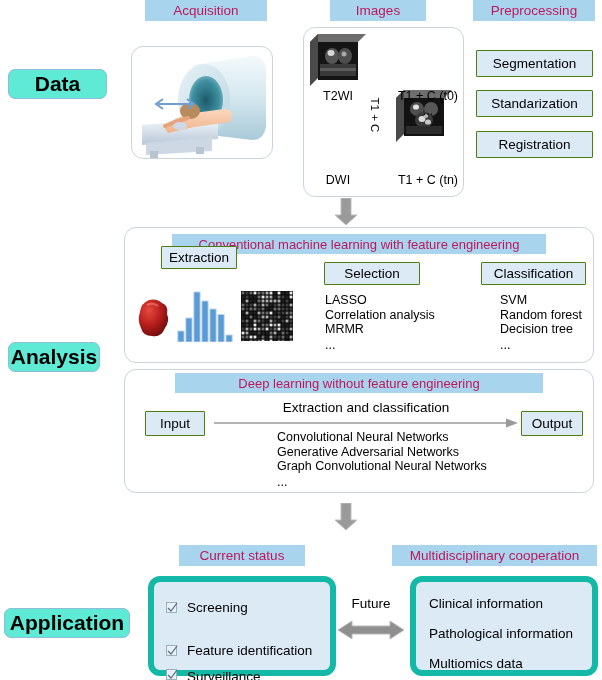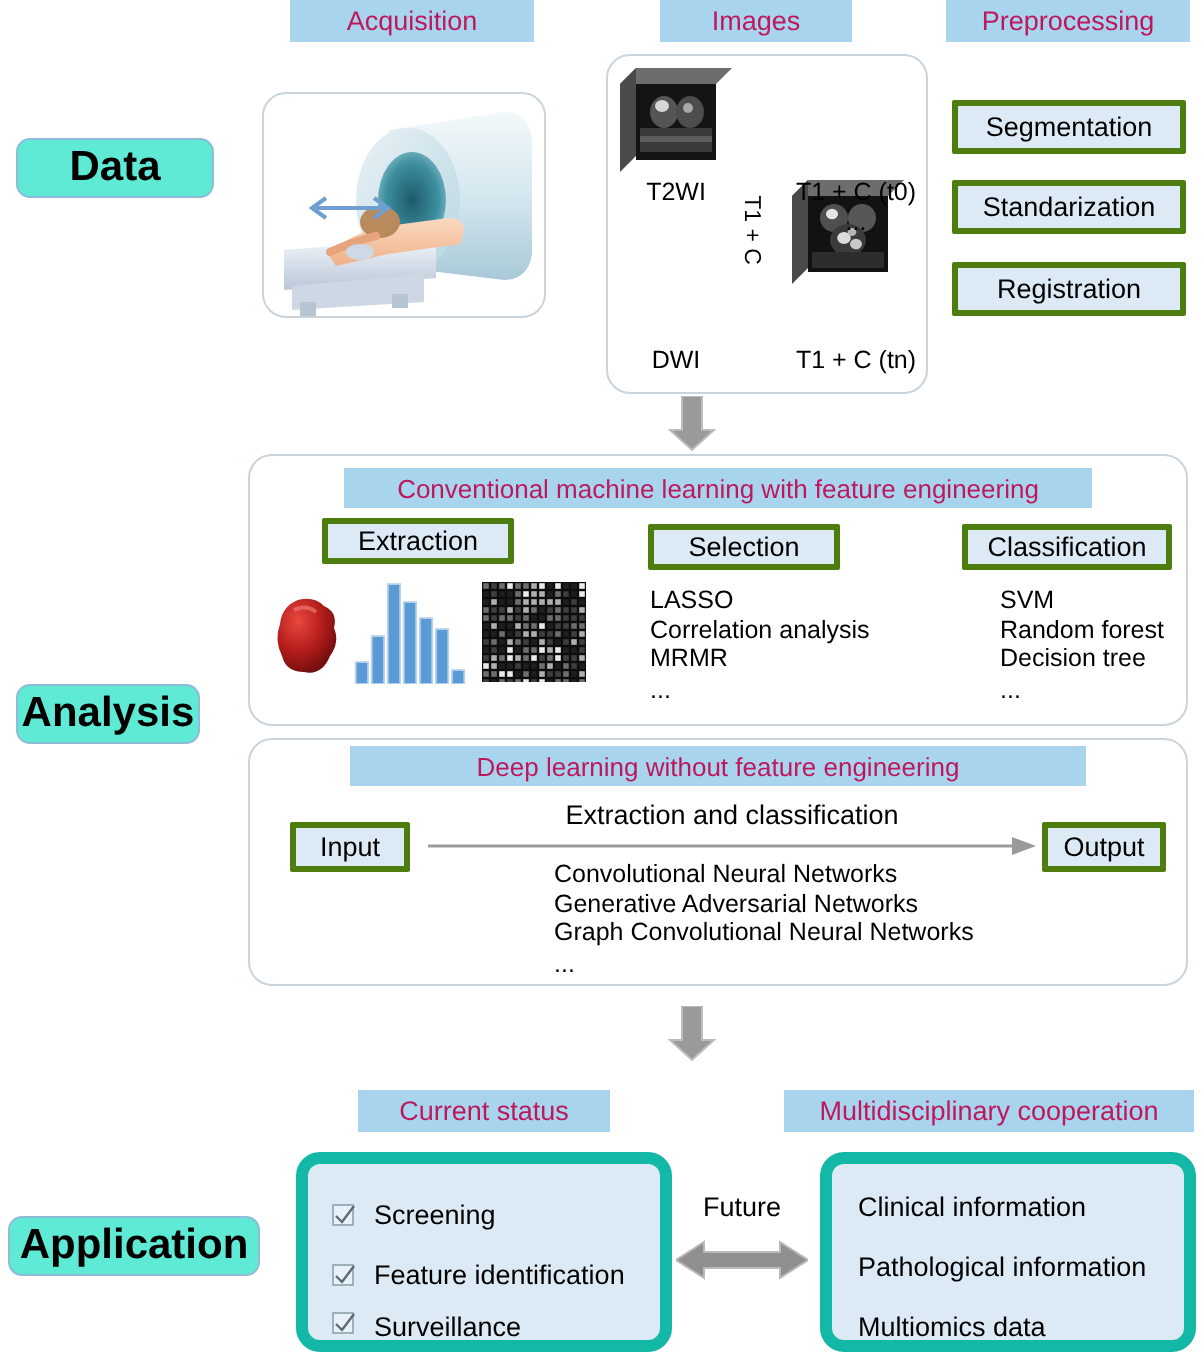--- a/index.html
+++ b/index.html
@@ -39,21 +39,21 @@
     display: flex;
     align-items: center;
     justify-content: center;
     box-sizing: border-box;
     white-space: nowrap;
   }
 
   
   .chip {
     background: #DCEAF6;
-    border: 3px solid #4d7c0f;
+    border: 1px solid #4d7c0f;
     border-radius: 1px;
     font-size: 13.5px;
     display: flex;
     align-items: center;
     justify-content: center;
     box-sizing: border-box;
     white-space: nowrap;
     color: #000;
     text-align: right;
   }
@@ -266,21 +266,21 @@
     <polygon points="9,0 19,0 19,17 25,17 14,27 3,17 9,17" fill="#9a9a9a" stroke="#bdbdbd" stroke-width="1"></polygon>
   </svg>
 </div>
 
 <div class="abs stage-pill" style="left:8px; top:342px; width:92px; height:30px;">Analysis</div>
 
 <div class="abs panel" style="left:124px; top:227px; width:470px; height:136px;"></div>
 
 <div class="abs col-header" style="left:172px; top:234px; width:374px; height:20px; font-size:13px;">Conventional machine learning with feature engineering</div>
 
-<div class="abs chip" style="left:161px; top:259px; width:96px; height:23px;">Extraction</div>
+<div class="abs chip" style="left:161px; top:246px; width:76px; height:23px;">Extraction</div>
 <div class="abs chip" style="left:324px; top:262px; width:96px; height:23px;">Selection</div>
 <div class="abs chip" style="left:481px; top:262px; width:105px; height:23px;">Classification</div>
 
 <div class="abs" style="left:137px; top:298px; width:34px; height:42px;">
   <svg width="34" height="42" viewBox="0 0 34 42">
     <defs>
       <radialGradient id="tum" cx="0.35" cy="0.3" r="0.75">
         <stop offset="0" stop-color="#e8483f"></stop>
         <stop offset="0.55" stop-color="#b51d1b"></stop>
         <stop offset="1" stop-color="#6d0d0c"></stop>
@@ -533,21 +533,21 @@
 <div class="abs appbox" style="left:148px; top:576px; width:188px; height:100px;">
   <div style="padding:14px 0 0 12px;">
     <div style="display:flex; align-items:center; gap:10px; height:22px;">
       <span class="cbox">
         <svg width="13" height="13" viewBox="0 0 13 13">
             <polyline points="2,7 5,10 11,2" fill="none" stroke="#5a6b78" stroke-width="1.2"></polyline>
           </svg>
       </span>
       <span style="font-size:13.5px;">Screening</span>
     </div>
-    <div style="display:flex; align-items:center; gap:10px; height:22px; margin-top:8px;">
+    <div style="display:flex; align-items:center; gap:10px; height:22px; margin-top:21px;">
       <span class="cbox">
         <svg width="13" height="13" viewBox="0 0 13 13">
             <polyline points="2,7 5,10 11,2" fill="none" stroke="#5a6b78" stroke-width="1.2"></polyline>
           </svg>
       </span>
       <span style="font-size:13.5px;">Feature identification</span>
     </div>
     <div style="display:flex; align-items:flex-start; gap:10px; height:22px; margin-top:8px;">
       <span class="cbox">
         <svg width="13" height="13" viewBox="0 0 13 13">

